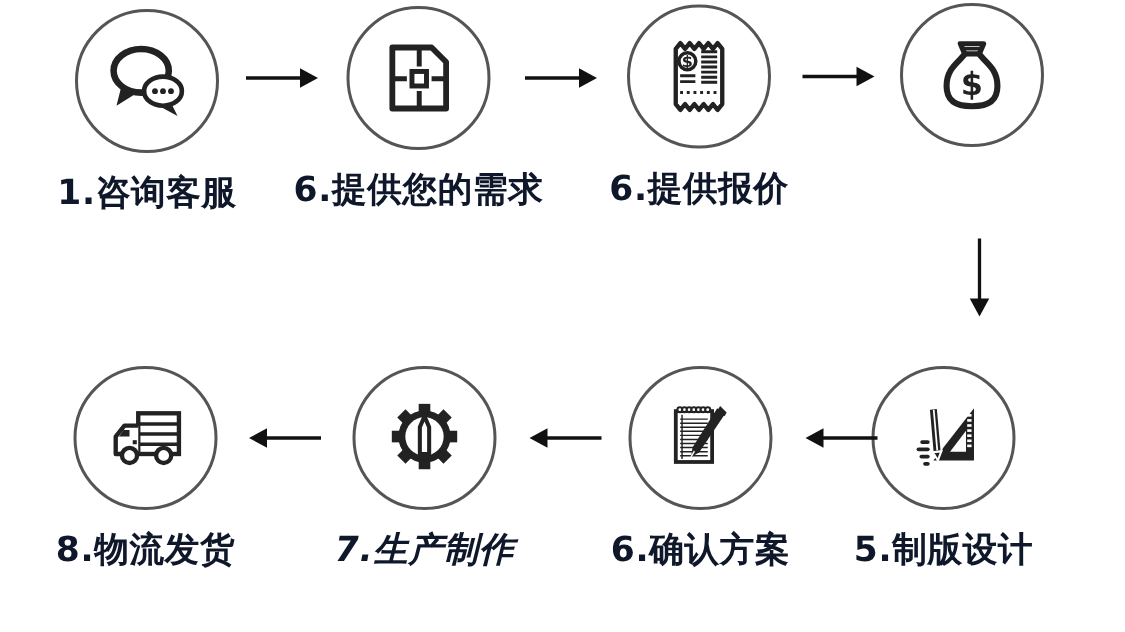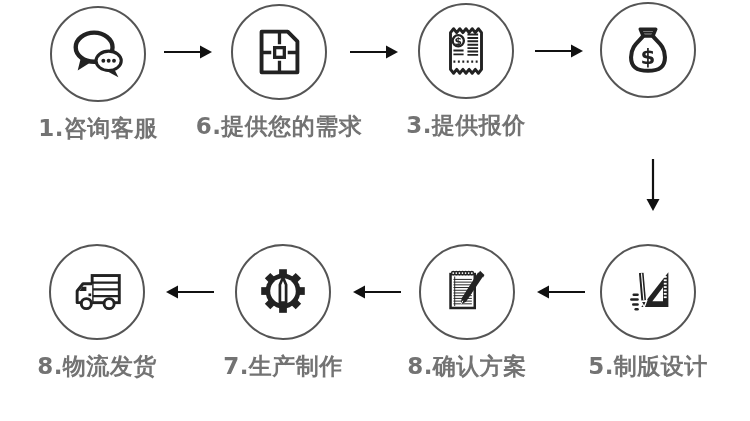--- a/index.html
+++ b/index.html
@@ -30,21 +30,21 @@
     box-sizing: border-box;
     display: flex;
     align-items: center;
     justify-content: center;
     background: #ffffff;
   }
   .step-label {
     margin-top: 11px;
     font-size: 23px;
     font-weight: 600;
-    color: #737373;
+    color: #0f172a;
     letter-spacing: 0.5px;
     white-space: nowrap;
   }
   .arrow {
     position: absolute;
   }
 </style>
 </head>
 <body>
 
@@ -84,21 +84,21 @@
         <path d="M16 13 L19.2 9 L22.4 13 L25.6 9 L28.8 13 L32 9 L35.2 13 L38.4 9 L41.6 13 L44.8 9 L48 13 V51 L44.8 55 L41.6 51 L38.4 55 L35.2 51 L32 55 L28.8 51 L25.6 55 L22.4 51 L19.2 55 L16 51 Z" fill="#fff" stroke="#222" stroke-width="3" stroke-linejoin="round"></path>
         <circle cx="24" cy="21.5" r="5.8" fill="none" stroke="#222" stroke-width="2.4"></circle>
         <text x="24" y="25.5" font-size="11" font-weight="bold" text-anchor="middle" fill="#222" font-family="DejaVu Sans, sans-serif">$</text>
         <g stroke="#222" stroke-width="2">
           <path d="M33.5 15 H44.5 M33.5 18.5 H44.5 M33.5 22 H44.5 M33.5 25.5 H44.5 M33.5 29 H44.5 M33.5 32.5 H44.5 M33.5 36 H44.5"></path>
           <path d="M19 31.5 H29.5 M19 35.5 H29.5"></path>
         </g>
         <line x1="19" y1="43" x2="45" y2="43" stroke="#222" stroke-width="2.2" stroke-dasharray="2 2.6"></line>
       </svg>
     </div>
-    <div class="step-label">3.提供报价</div>
+    <div class="step-label">6.提供报价</div>
   </div>
 
   <div class="step" style="left:553px; top:2px;">
     <div class="circle">
       <svg width="62" height="62" viewBox="0 0 64 64">
         <g fill="none" stroke="#222">
           <path d="M24 10.5 H40 L37 17.5 H27 Z" stroke-width="3.6" stroke-linejoin="round"></path>
           <path d="M25.5 14 H38.5" stroke-width="2.4"></path>
           <path d="M27 17.5 C23.5 23 14.5 27 14.5 39.5 C14.5 50 21 53.5 32 53.5 C43 53.5 49.5 50 49.5 39.5 C49.5 27 40.5 23 37 17.5" stroke-width="4.2" stroke-linecap="round"></path>
         </g>
@@ -118,21 +118,21 @@
   <svg class="arrow" style="left:534px; top:43px;" width="50" height="16">
     <line x1="1" y1="8" x2="38" y2="8" stroke="#111" stroke-width="2.2"></line>
     <polygon points="37,1.5 49,8 37,14.5" fill="#111"></polygon>
   </svg>
 
   <svg class="arrow" style="left:645px; top:158px;" width="16" height="54">
     <line x1="8" y1="1" x2="8" y2="42" stroke="#111" stroke-width="2.2"></line>
     <polygon points="1.5,41 8,53 14.5,41" fill="#111"></polygon>
   </svg>
 
-  <div class="step" style="left:553px; top:244px;">
+  <div class="step" style="left:534px; top:244px;">
     <div class="circle">
       <svg width="62" height="62" viewBox="0 0 64 64">
         <g fill="#222">
           <path d="M25 47.5 L53 11.5 L53 47.5 Z"></path>
           <path d="M36.5 41.5 L47.5 27 L47.5 41.5 Z" fill="#fff"></path>
           <rect x="48.3" y="15.5" width="3" height="1.8" fill="#fff"></rect>
           <rect x="48.3" y="19" width="3" height="1.8" fill="#fff"></rect>
           <rect x="48.3" y="22.5" width="3" height="1.8" fill="#fff"></rect>
           <rect x="48.3" y="26" width="3" height="1.8" fill="#fff"></rect>
           <rect x="48.3" y="29.5" width="3" height="1.8" fill="#fff"></rect>
@@ -171,24 +171,24 @@
             <circle cx="33.8" cy="12.5" r="1.7"></circle>
           <circle cx="37" cy="12.5" r="1.7"></circle>
         </g>
         <g fill="#222">
           <path d="M43.5 11.5 L48.5 16 L31 42 L25.5 45 L26.5 38.5 Z"></path>
           <path d="M45.5 10 L50 14.5 L48.6 17 L43.8 12.8 Z"></path>
         </g>
         <line x1="27.8" y1="41" x2="25.5" y2="45" stroke="#fff" stroke-width="1"></line>
       </svg>
     </div>
-    <div class="step-label">8.确认方案</div>
-  </div>
-
-  <div class="step" style="left:188px; top:244px;">
+    <div class="step-label">6.确认方案</div>
+  </div>
+
+  <div class="step" style="left:188px; top:244px;font-style:italic;">
     <div class="circle">
       <svg width="62" height="62" viewBox="0 0 64 64">
         <g fill="#222">
           <circle cx="32" cy="31" r="18"></circle>
           <rect x="28" y="8.5" width="8" height="7"></rect>
           <rect x="28" y="8.5" width="8" height="7" transform="rotate(45 32 31)"></rect>
           <rect x="28" y="8.5" width="8" height="7" transform="rotate(90 32 31)"></rect>
           <rect x="28" y="8.5" width="8" height="7" transform="rotate(135 32 31)"></rect>
           <rect x="28" y="8.5" width="8" height="7" transform="rotate(180 32 31)"></rect>
           <rect x="28" y="8.5" width="8" height="7" transform="rotate(225 32 31)"></rect>

